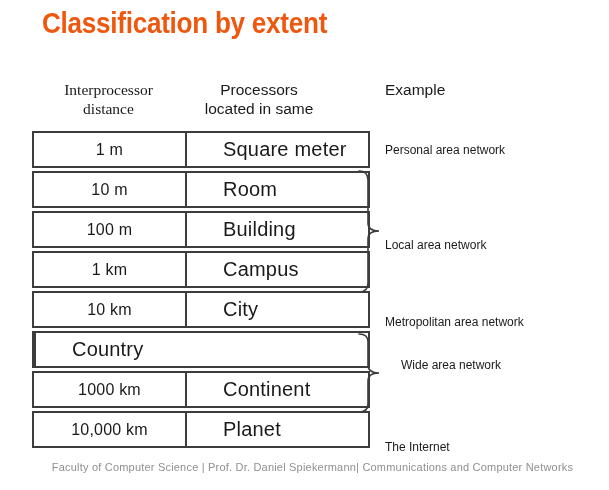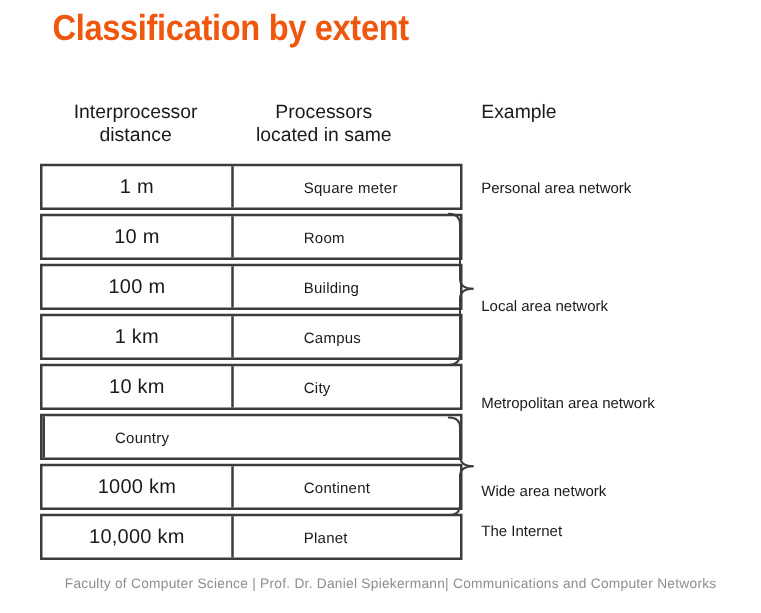--- a/index.html
+++ b/index.html
@@ -25,21 +25,21 @@
     white-space: nowrap;
   }
   .hdr {
     position: absolute;
     top: 80px;
     font-size: 15.5px;
     line-height: 19px;
     text-align: center;
     color: #1a1a1a;
   }
-  .hdr-col1 { left: 32px;  width: 153px; }
+  .hdr-col1 { left: 32px;  width: 153px; font-family: Liberation Serif, serif; }
   .hdr-col2 { left: 175px; width: 168px; }
   .hdr-col3 { left: 385px; text-align: center; }
   .tbl {
     position: absolute;
     left: 32px;
     top: 131px;
     width: 323px;
   }
   .trow {
     box-sizing: border-box;
@@ -56,37 +56,37 @@
     align-items: center;
     justify-content: center;
     font-size: 16px;
     letter-spacing: 0.2px;
   }
   .cell-location {
     flex: 1;
     border-left: 2px solid #3c3c3c;
     display: flex;
     align-items: center;
-    padding-left: 56px;
-    font-size: 12px;
+    padding-left: 36px;
+    font-size: 20px;
     letter-spacing: 0.2px;
   }
   .example {
     position: absolute;
     left: 385px;
     font-size: 12px;
     line-height: 18px;
     white-space: nowrap;
     color: #1a1a1a;
   }
   .ex-pan { top: 141px; }
   .ex-lan { top: 221px; margin-top: 15px; }
   .ex-man { top: 313px; }
-  .ex-wan { top: 384px; }
-  .ex-internet { top: 416px; text-align: right; }
+  .ex-wan { top: 356px; margin-left: 16px; }
+  .ex-internet { top: 438px; text-align: right; }
   .braces {
     position: absolute;
     left: 0; top: 0;
     width: 609px; height: 490px;
     pointer-events: none;
   }
   .footer {
     position: absolute;
     left: 0; right: 0;
     top: 461px;

